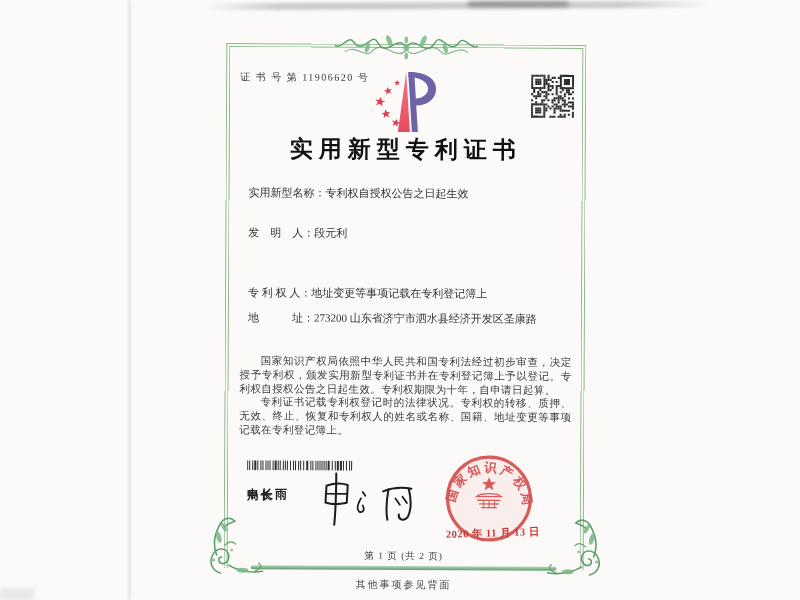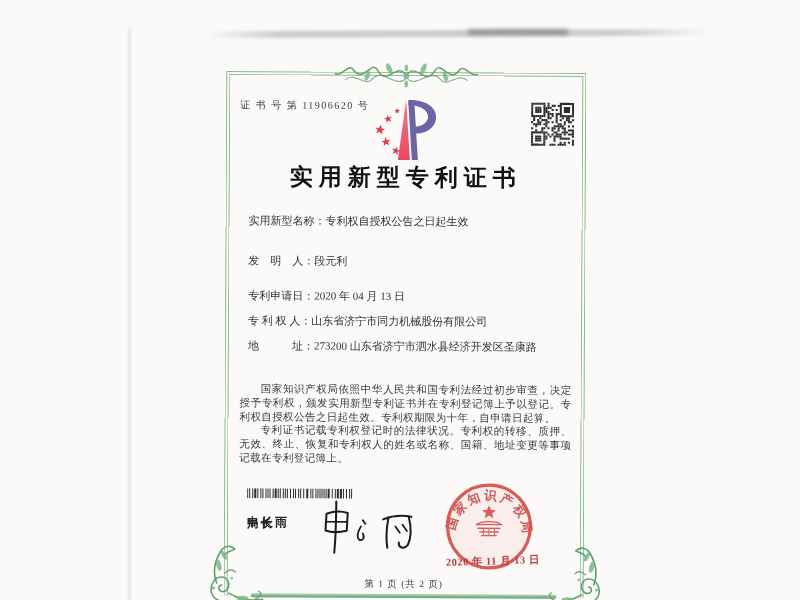--- a/index.html
+++ b/index.html
@@ -3,21 +3,21 @@
 <meta charset="utf-8">
 <style>
   html,body{margin:0;padding:0;}
   body{
     width:800px;height:600px;overflow:hidden;
     background:#fbfaf8;
     font-family:"Liberation Serif","DejaVu Serif",serif;
     color:#2a2a2a;
     position:relative;
   }
-  .stage{position:absolute;inset:0;margin-top:28px;}
+  .stage{position:absolute;inset:0;}
   
   .artifact{position:absolute;pointer-events:none;}
   .artifact-top{left:205px;top:2px;width:505px;height:7px;
     background:linear-gradient(90deg,rgba(150,150,150,0) 0%,rgba(135,135,135,.40) 15%,rgba(135,135,135,.40) 82%,rgba(150,150,150,0) 100%);
     filter:blur(1.5px);transform:rotate(-0.3deg);}
   .artifact-top2{left:468px;top:1px;width:100px;height:6px;background:rgba(80,80,80,.45);filter:blur(2px);}
   .artifact-left{left:128px;top:0;width:3px;height:600px;background:rgba(160,160,160,.22);filter:blur(1px);}
   .artifact-bl{left:0;top:588px;width:34px;height:12px;background:rgba(150,150,150,.18);filter:blur(2px);}
 
   .cert{position:absolute;inset:0;transform:rotate(0.3deg);transform-origin:405px 300px;}
@@ -386,22 +386,21 @@
           <rect x="30" y="41" width="2" height="2"></rect>
           <rect x="32" y="41" width="2" height="2"></rect>
           <rect x="40" y="41" width="2" height="2"></rect>
         </g>
       </svg>
 
     <div class="title">实用新型专利证书</div>
 
     <div class="row" style="top:186px"><span class="lbl">实用新型名称：</span><span class="val">专利权自授权公告之日起生效</span></div>
     <div class="row" style="top:226px"><span class="lbl">发　明　人：</span><span class="val">段元利</span></div>
-    <div class="row" style="top:261px"><span class="lbl">专利申请日：</span><span class="val">2020 年 04 月 13 日</span></div>
-    <div class="row" style="top:286px"><span class="lbl">专 利 权 人：</span><span class="val">山东省济宁市同力机械股份有限公司</span></div>
+    <div class="row" style="top:286px"><span class="lbl">专 利 权 人：</span><span class="val">地址变更等事项记载在专利登记簿上</span></div>
     <div class="row" style="top:311px"><span class="lbl">地　　　址：</span><span class="val">273200 山东省济宁市泗水县经济开发区圣康路</span></div>
 
     <div class="paras">
       <p>国家知识产权局依照中华人民共和国专利法经过初步审查，决定授予专利权，颁发实用新型专利证书并在专利登记簿上予以登记。专利权自授权公告之日起生效。专利权期限为十年，自申请日起算。</p>
       <p>专利证书记载专利权登记时的法律状况。专利权的转移、质押、无效、终止、恢复和专利权人的姓名或名称、国籍、地址变更等事项记载在专利登记簿上。</p>
     </div>
 
     <svg class="barcode" id="barcode" width="106" height="10" viewBox="0 0 104 10" preserveAspectRatio="none">
         <g fill="#2f2f2f">
           <rect x="0" y="0" width="1" height="10"></rect>

